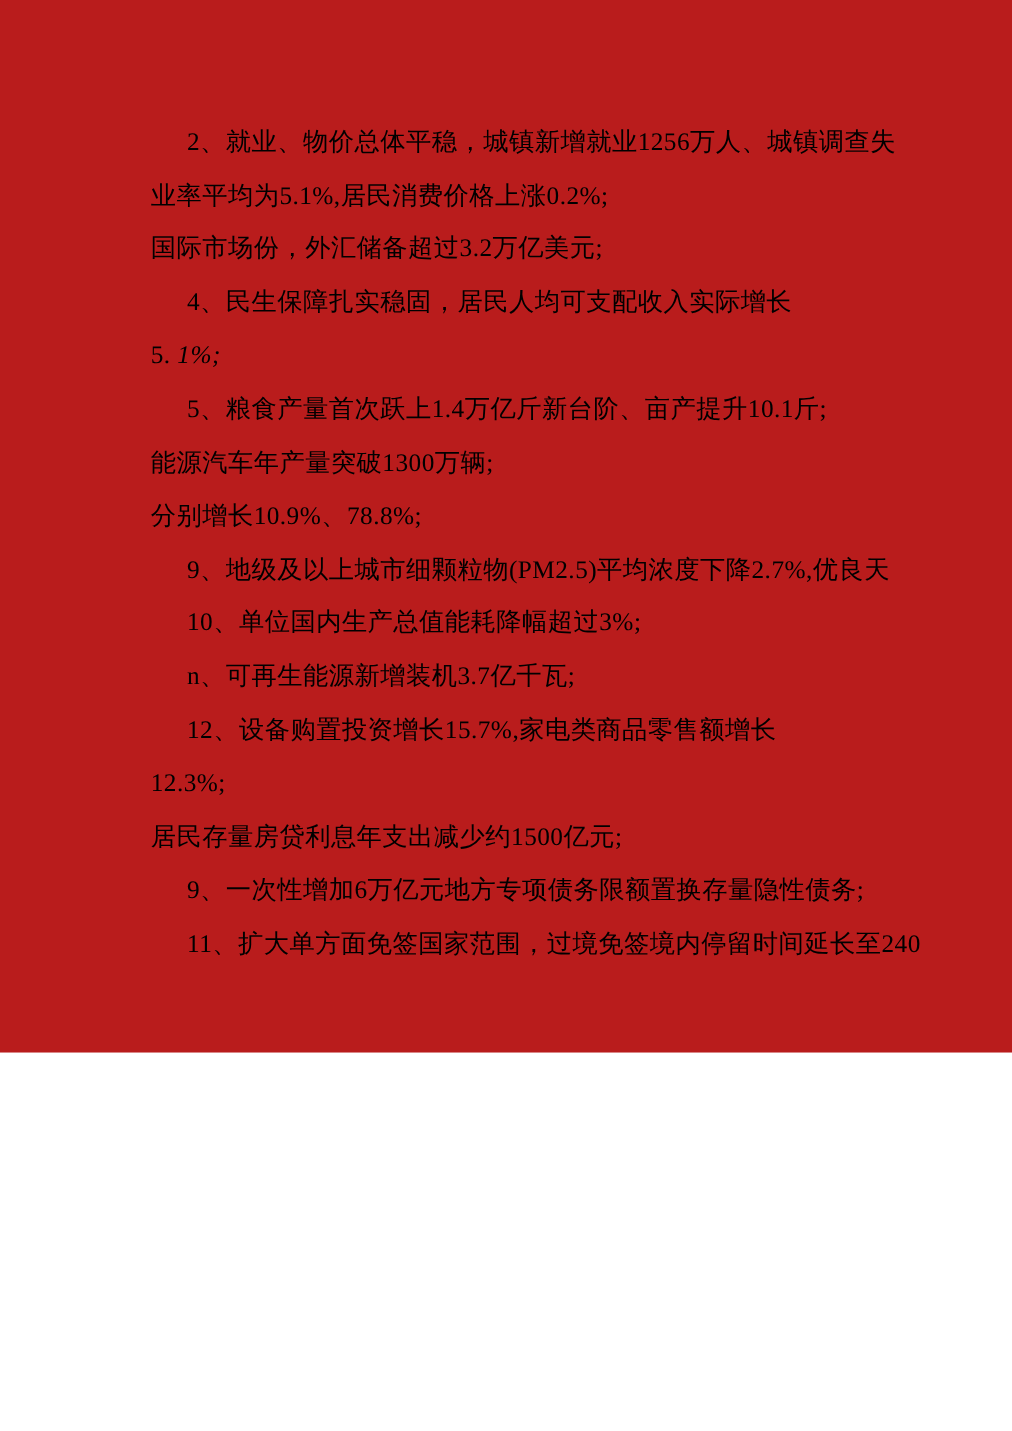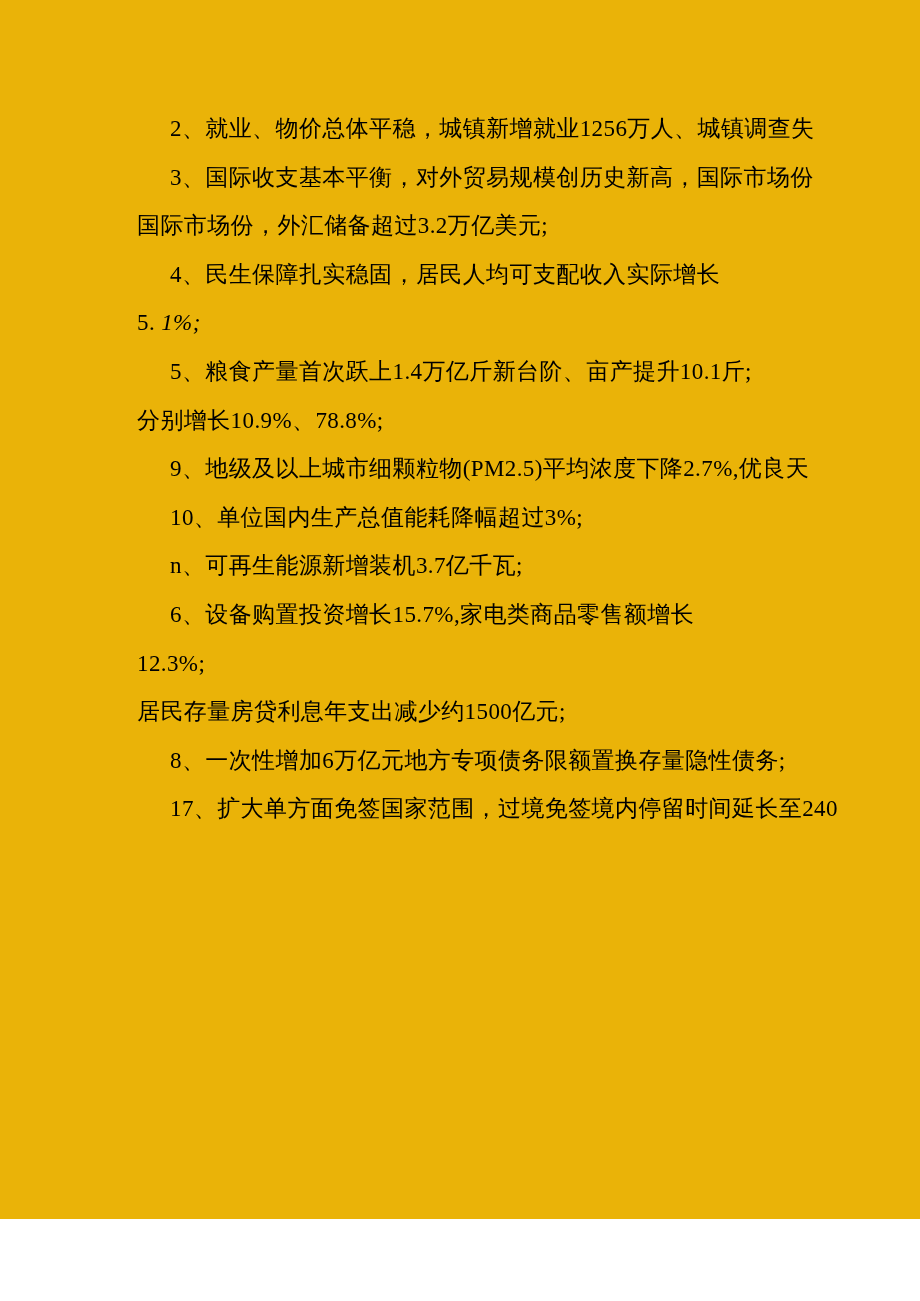--- a/index.html
+++ b/index.html
@@ -3,22 +3,22 @@
 <meta charset="utf-8">
 <style>
   html, body {
     margin: 0;
     padding: 0;
     background: #ffffff;
   }
   .page {
     position: relative;
     width: 920px;
-    height: 1219px;
-    background: #eab308;
+    height: 957px;
+    background: #b91c1c;
     overflow: hidden;
     font-family: "Liberation Serif", "DejaVu Serif", serif;
   }
   .doc-body {
     position: absolute;
     top: 105px;
     left: 137px;
     right: 110px;
     color: #000000;
   }
@@ -35,28 +35,29 @@
   }
   .seg { font-style: normal; }
   .seg.italic { font-style: italic; }
 </style>
 </head>
 <body>
 
 <div class="page">
   <div class="doc-body" style="color: rgb(0, 0, 0);">
       <div class="line indent"><span class="seg">2、就业、物价总体平稳，城镇新增就业1256万人、城镇调查失</span></div>
-      <div class="line indent"><span class="seg">3、国际收支基本平衡，对外贸易规模创历史新高，国际市场份</span></div>
+      <div class="line"><span class="seg">业率平均为5.1%,居民消费价格上涨0.2%;</span></div>
       <div class="line"><span class="seg">国际市场份，外汇储备超过3.2万亿美元;</span></div>
       <div class="line indent"><span class="seg">4、民生保障扎实稳固，居民人均可支配收入实际增长</span></div>
       <div class="line"><span class="seg">5. </span><span class="seg italic">1%;</span></div>
       <div class="line indent"><span class="seg">5、粮食产量首次跃上1.4万亿斤新台阶、亩产提升10.1斤;</span></div>
+      <div class="line"><span class="seg">能源汽车年产量突破1300万辆;</span></div>
       <div class="line"><span class="seg">分别增长10.9%、78.8%;</span></div>
       <div class="line indent"><span class="seg">9、地级及以上城市细颗粒物(PM2.5)平均浓度下降2.7%,优良天</span></div>
       <div class="line indent"><span class="seg">10、单位国内生产总值能耗降幅超过3%;</span></div>
       <div class="line indent"><span class="seg">n、可再生能源新增装机3.7亿千瓦;</span></div>
-      <div class="line indent"><span class="seg">6、设备购置投资增长15.7%,家电类商品零售额增长</span></div>
+      <div class="line indent"><span class="seg">12、设备购置投资增长15.7%,家电类商品零售额增长</span></div>
       <div class="line"><span class="seg">12.3%;</span></div>
       <div class="line"><span class="seg">居民存量房贷利息年支出减少约1500亿元;</span></div>
-      <div class="line indent"><span class="seg">8、一次性增加6万亿元地方专项债务限额置换存量隐性债务;</span></div>
-      <div class="line indent"><span class="seg">17、扩大单方面免签国家范围，过境免签境内停留时间延长至240</span></div>
+      <div class="line indent"><span class="seg">9、一次性增加6万亿元地方专项债务限额置换存量隐性债务;</span></div>
+      <div class="line indent"><span class="seg">11、扩大单方面免签国家范围，过境免签境内停留时间延长至240</span></div>
     </div>
 </div>
 
 </body></html>

